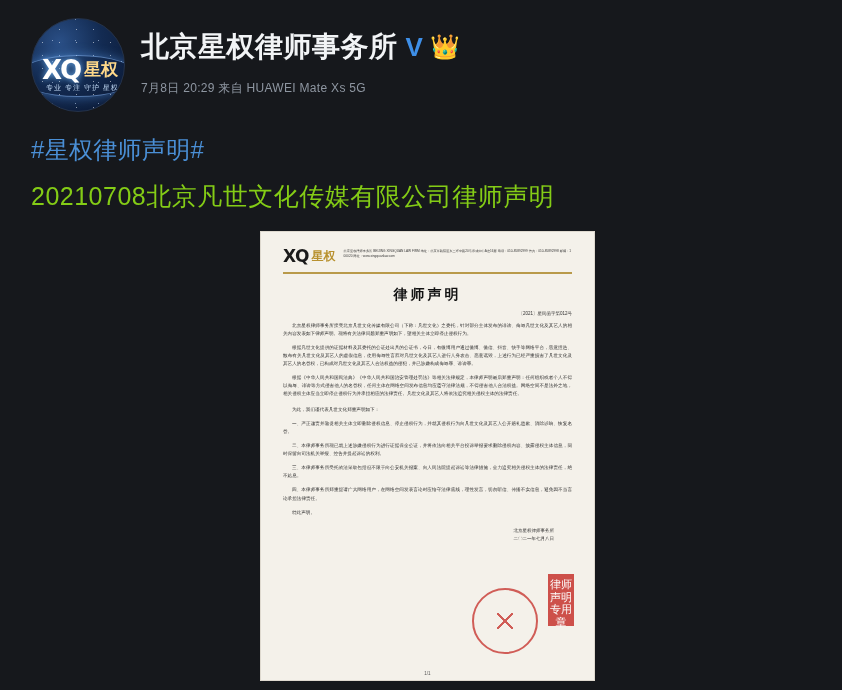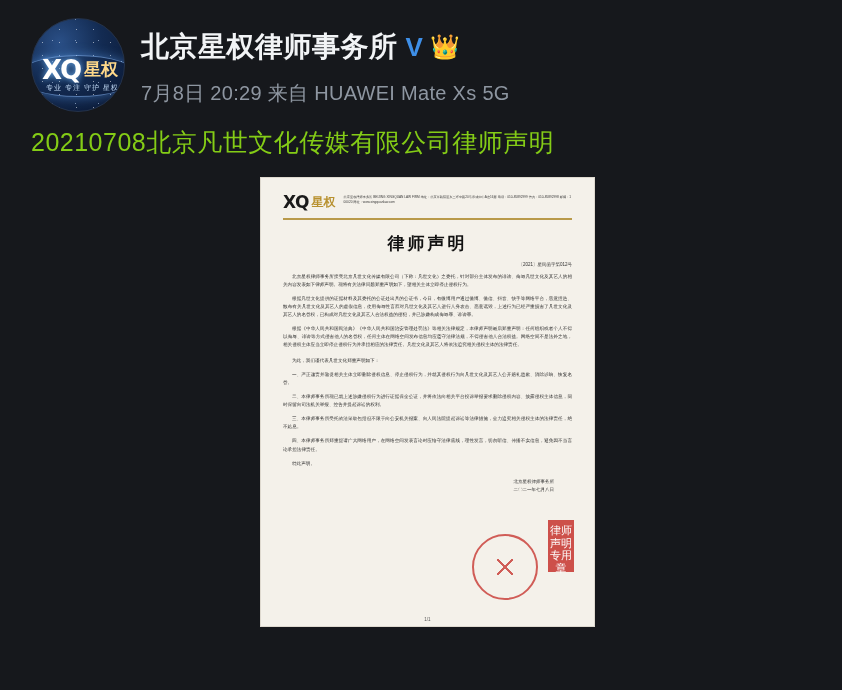--- a/index.html
+++ b/index.html
@@ -108,21 +108,21 @@
     font-weight: bold;
     color: #3e8fe8;
     line-height: 1;
   }
   .crown {
     font-size: 24px;
     line-height: 1;
   }
   .meta {
     margin-top: 14px;
-    font-size: 20px;
+    font-size: 12px;
     color: #8e96a1;
     letter-spacing: .3px;
   }
   .topic {
     margin-top: 22px;
     font-size: 24px;
     color: #4a8fd6;
     letter-spacing: .3px;
     cursor: pointer;
   }
@@ -176,21 +176,21 @@
     margin-left: 8px;
     font-size: 3.2px;
     line-height: 1.45;
     color: #3a3a3a;
     flex: 1 1 auto;
     padding-top: 3px;
     word-break: break-all;
   }
   .doc-title {
     text-align: center;
-    font-size: 17px;
+    font-size: 14px;
     font-weight: bold;
     letter-spacing: 3px;
     margin-top: 12px;
     color: #111;
   }
   .doc-no {
     text-align: right;
     font-size: 4.5px;
     margin-top: 7px;
     color: #333;
@@ -282,20 +282,21 @@
       <div class="name-row">
         <span class="name">北京星权律师事务所</span>
         <span class="verified">V</span>
         <span class="crown">👑</span>
       </div>
       <div class="meta">7月8日 20:29 来自 HUAWEI Mate Xs 5G</div>
     </div>
 
   </div>
 
+  <div class="topic">#星权律师声明#</div>
   <div class="title">20210708北京凡世文化传媒有限公司律师声明</div>
 
   <div class="doc-wrap">
     <div class="doc">
 
       <div class="doc-letterhead">
         <div class="lh-logo">
           <span class="lh-x">XQ</span>
           <span class="lh-cn">星权</span>
         </div>

